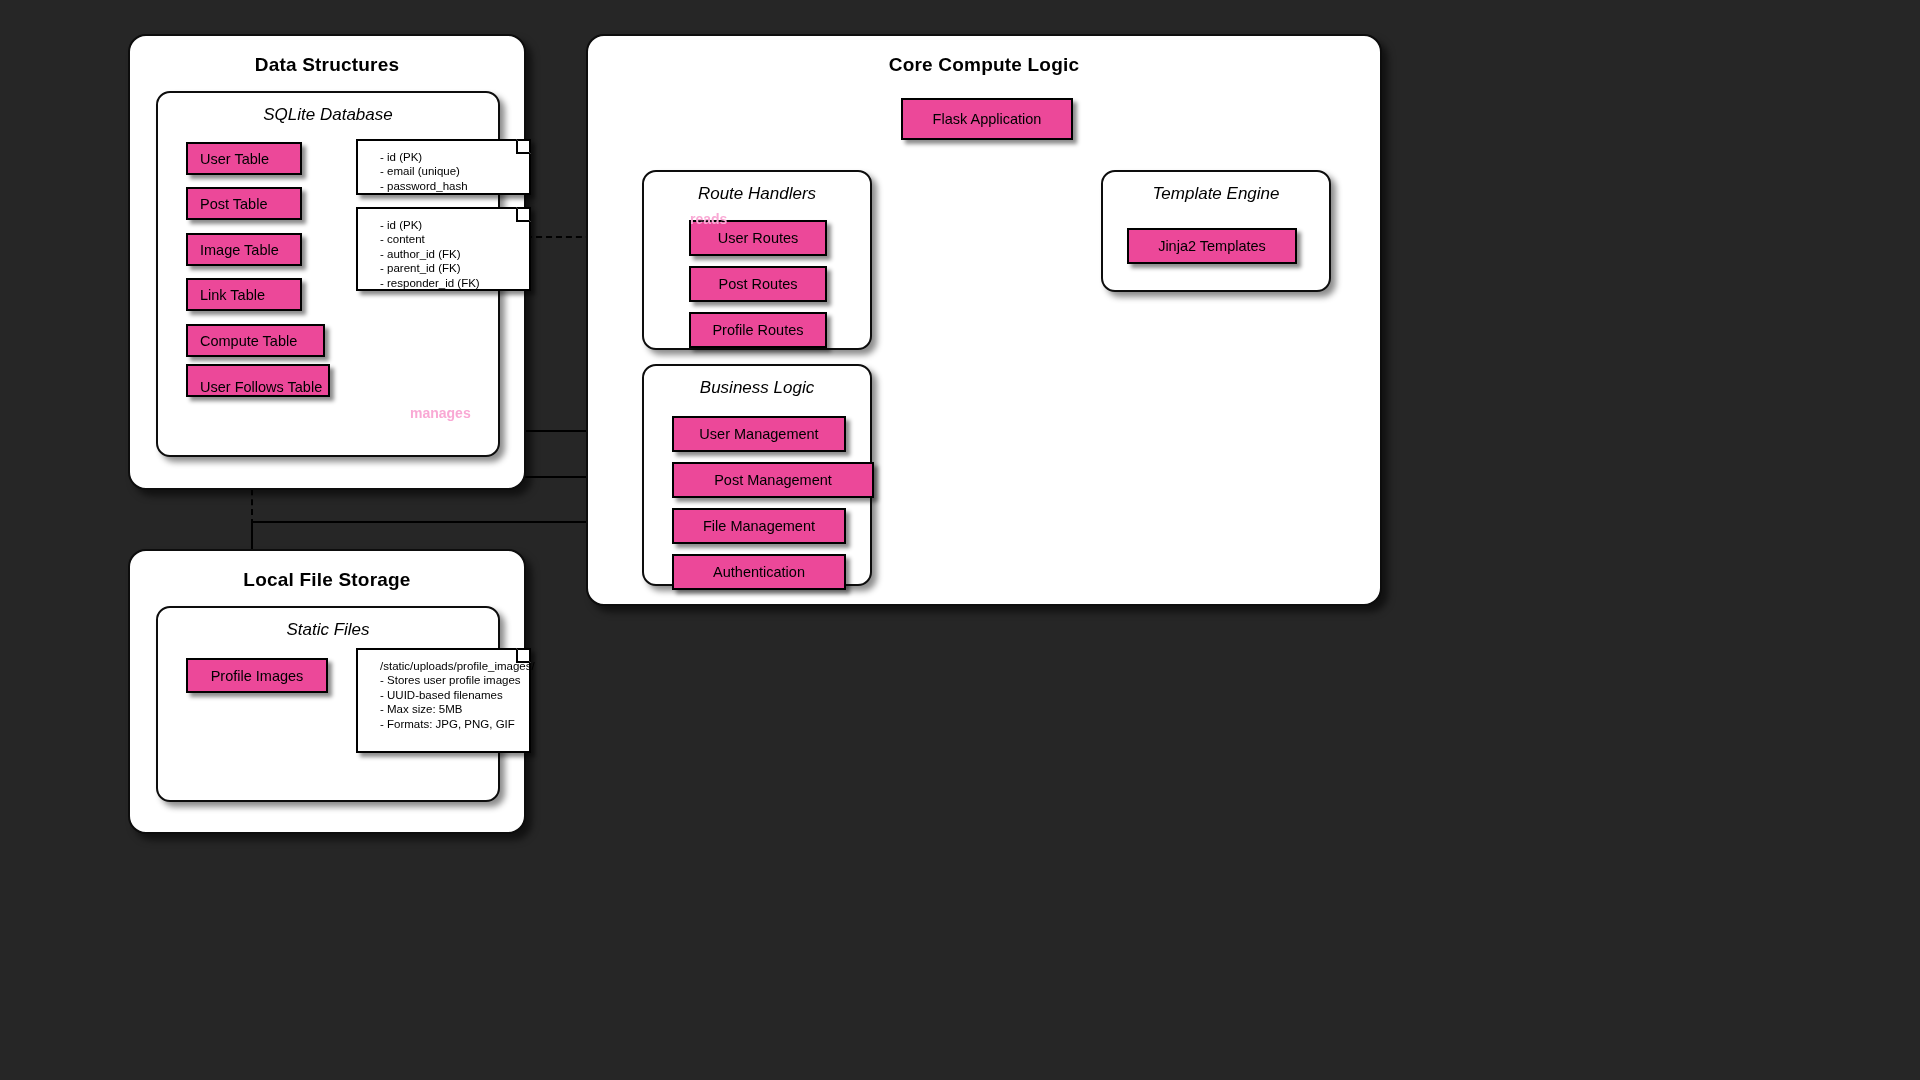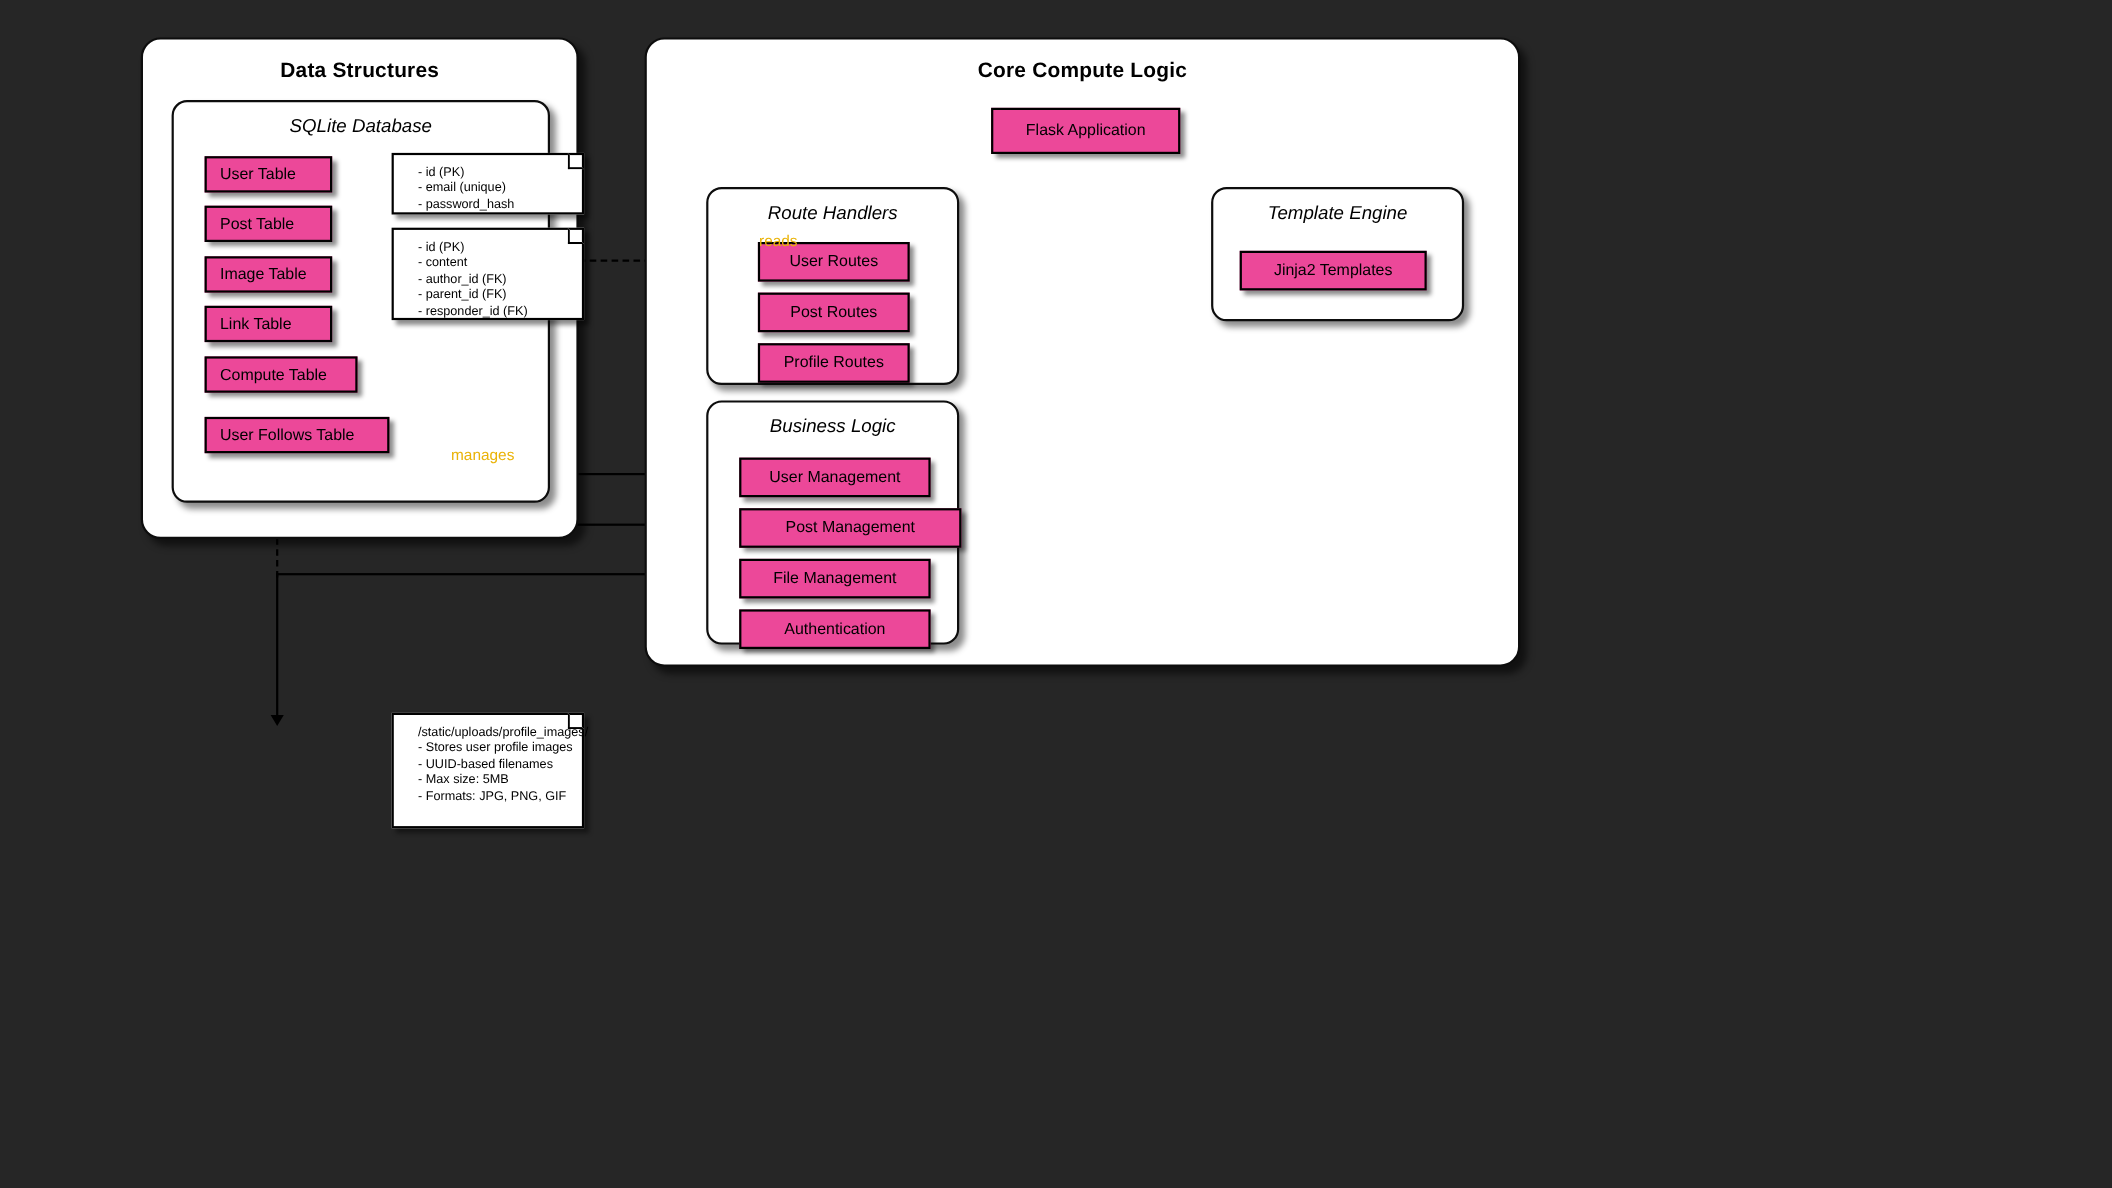--- a/index.html
+++ b/index.html
@@ -110,23 +110,24 @@
     position: absolute;
     width: 0; height: 0;
     border-left: 6px solid transparent;
     border-right: 6px solid transparent;
     border-top: 10px solid #000;
   }
 
   .edge-label {
     position: absolute;
     font-size: 14px;
-    color: #eab308;
+    color: #f9a8d4;
     background: transparent;
     white-space: nowrap;
+    font-weight: bold;
   }
 </style>
 </head>
 <body>
 
 <div id="stage">
 
   <div class="ln h" style="left:754px; top:116px; width:146px;"></div>
   <div class="ln v" style="left:754px; top:116px; height:50px;"></div>
   <div class="arrow-down" style="left:749px; top:162px;"></div>
@@ -175,21 +176,21 @@
       </div>
       <div class="node" style="left:28px; top:140px; width:116px; height:33px;">
         <span>Image Table</span>
       </div>
       <div class="node" style="left:28px; top:185px; width:116px; height:33px;">
         <span>Link Table</span>
       </div>
       <div class="node" style="left:28px; top:231px; width:139px; height:33px;">
         <span>Compute Table</span>
       </div>
-      <div class="node" style="left:28px; top:286px; width:168px; height:33px;">
+      <div class="node" style="left:28px; top:271px; width:144px; height:33px;align-items:flex-end;">
         <span>User Follows Table</span>
       </div>
     </div>
   </div>
 
   <div class="note" style="left:356px; top:139px; width:175px; height:56px;">
     <span class="fold"></span>
     <span class="note-line">- id (PK)</span>
     <span class="note-line">- email (unique)</span>
     <span class="note-line">- password_hash</span>
@@ -248,20 +249,31 @@
         <span>File Management</span>
       </div>
       <div class="node center" style="left:28px; top:188px; width:174px; height:36px;">
         <span>Authentication</span>
       </div>
     </div>
   </div>
 
   <div class="edge-label" style="left:690px; top:211px;">reads</div>
 
+  <div class="panel" style="left:128px; top:549px; width:398px; height:285px;">
+    <div class="panel-title">Local File Storage</div>
+
+    <div class="subpanel" style="left:26px; top:55px; width:344px; height:196px;">
+      <div class="sub-title">Static Files</div>
+
+      <div class="node center" style="left:28px; top:50px; width:142px; height:35px;">
+        <span>Profile Images</span>
+      </div>
+    </div>
+  </div>
 
   <div class="note" style="left:356px; top:648px; width:175px; height:105px;">
     <span class="fold"></span>
     <span class="note-line">/static/uploads/profile_images/</span>
     <span class="note-line">- Stores user profile images</span>
     <span class="note-line">- UUID-based filenames</span>
     <span class="note-line">- Max size: 5MB</span>
     <span class="note-line">- Formats: JPG, PNG, GIF</span>
   </div>
 

